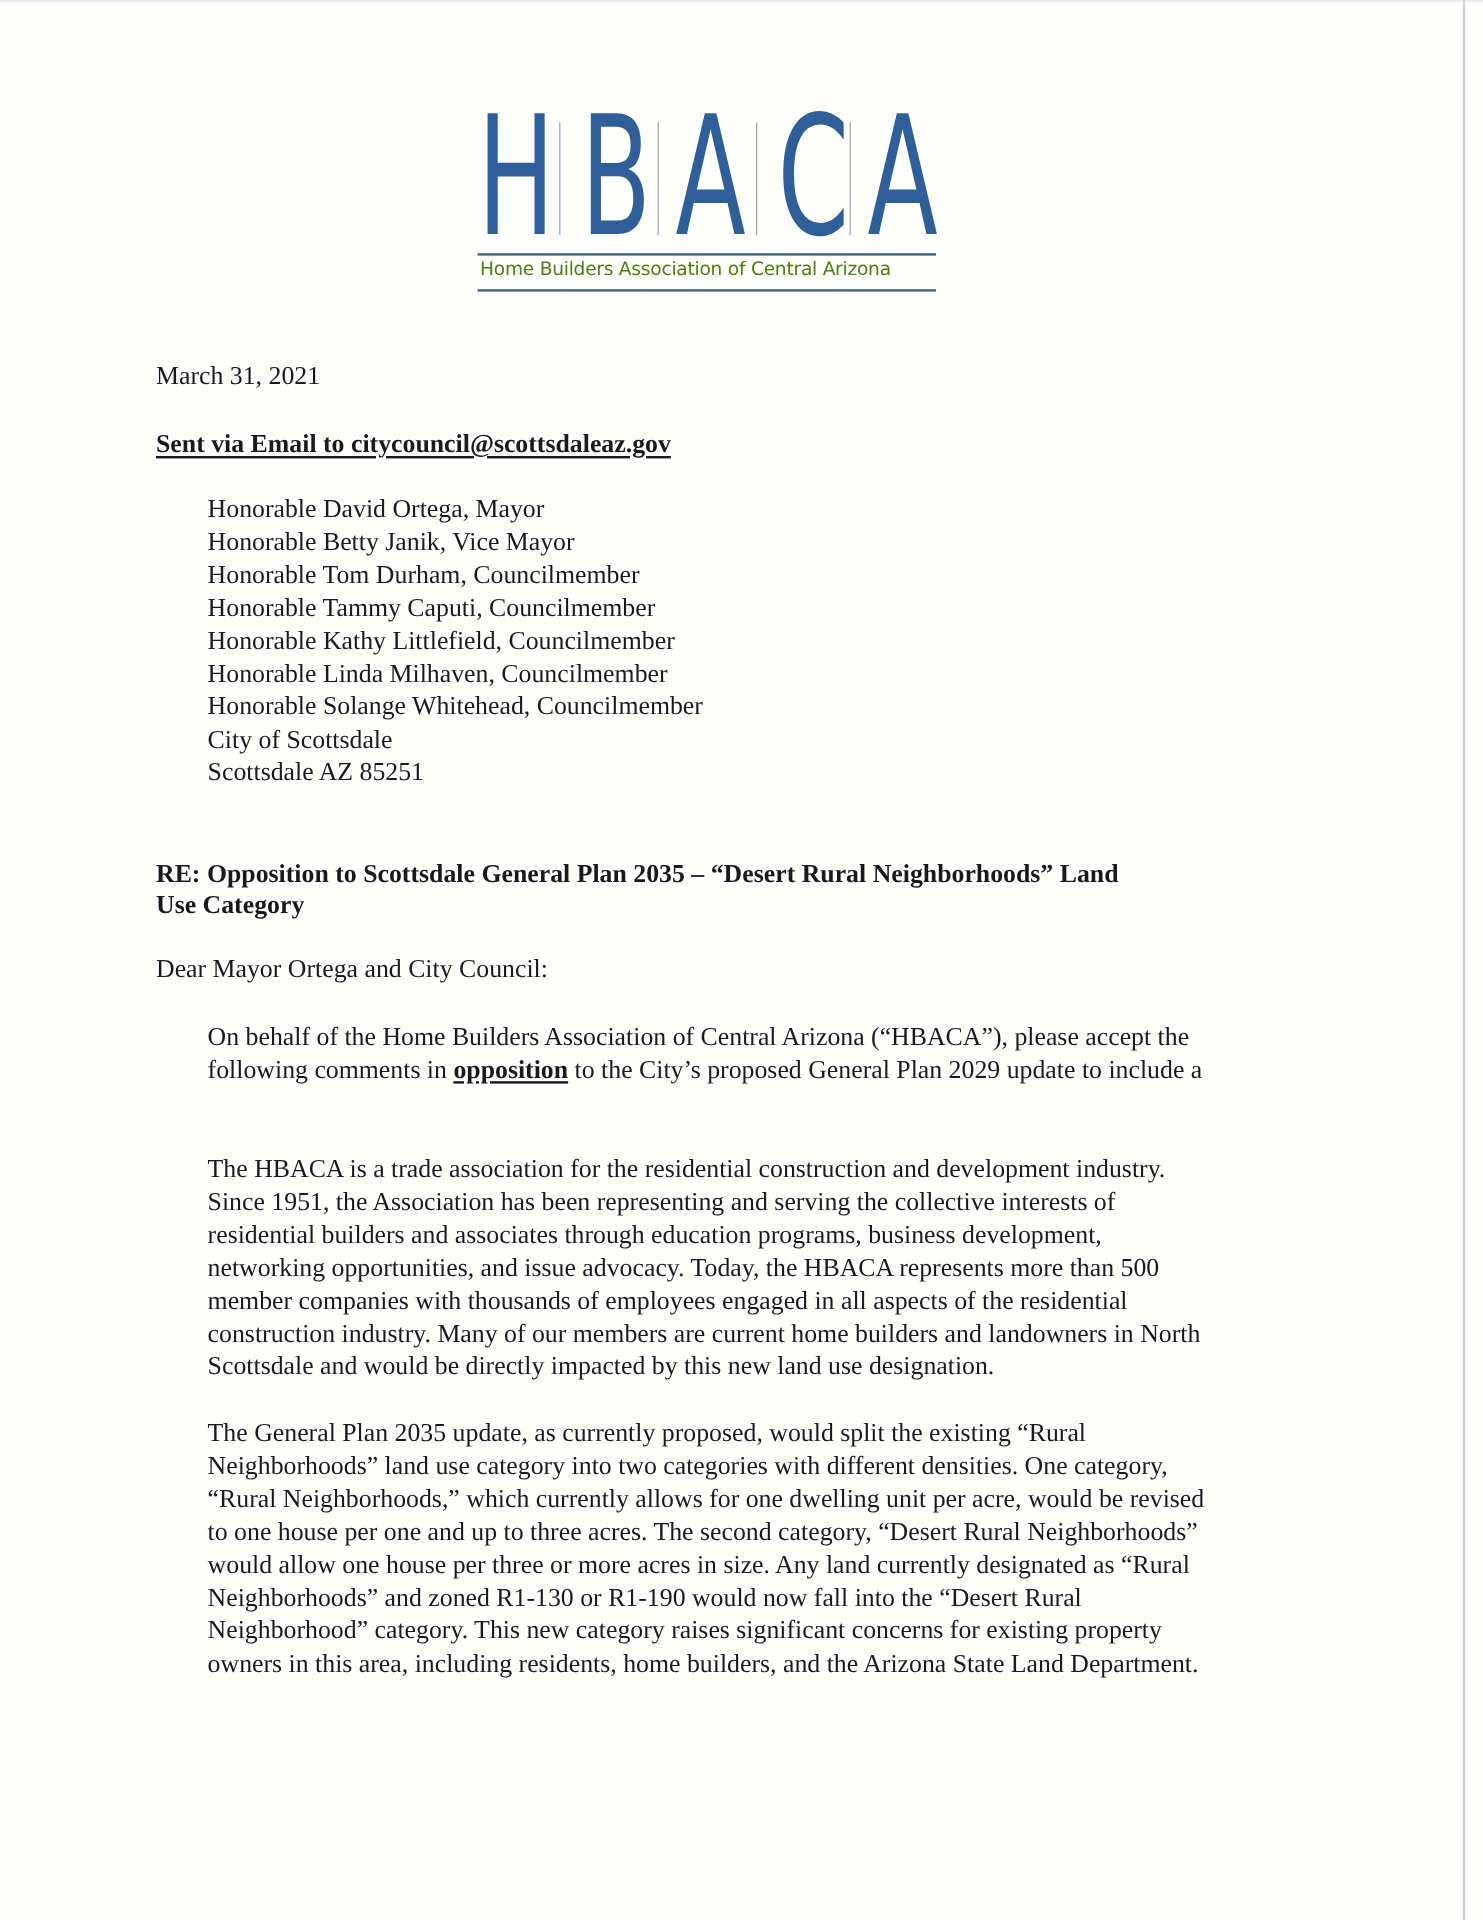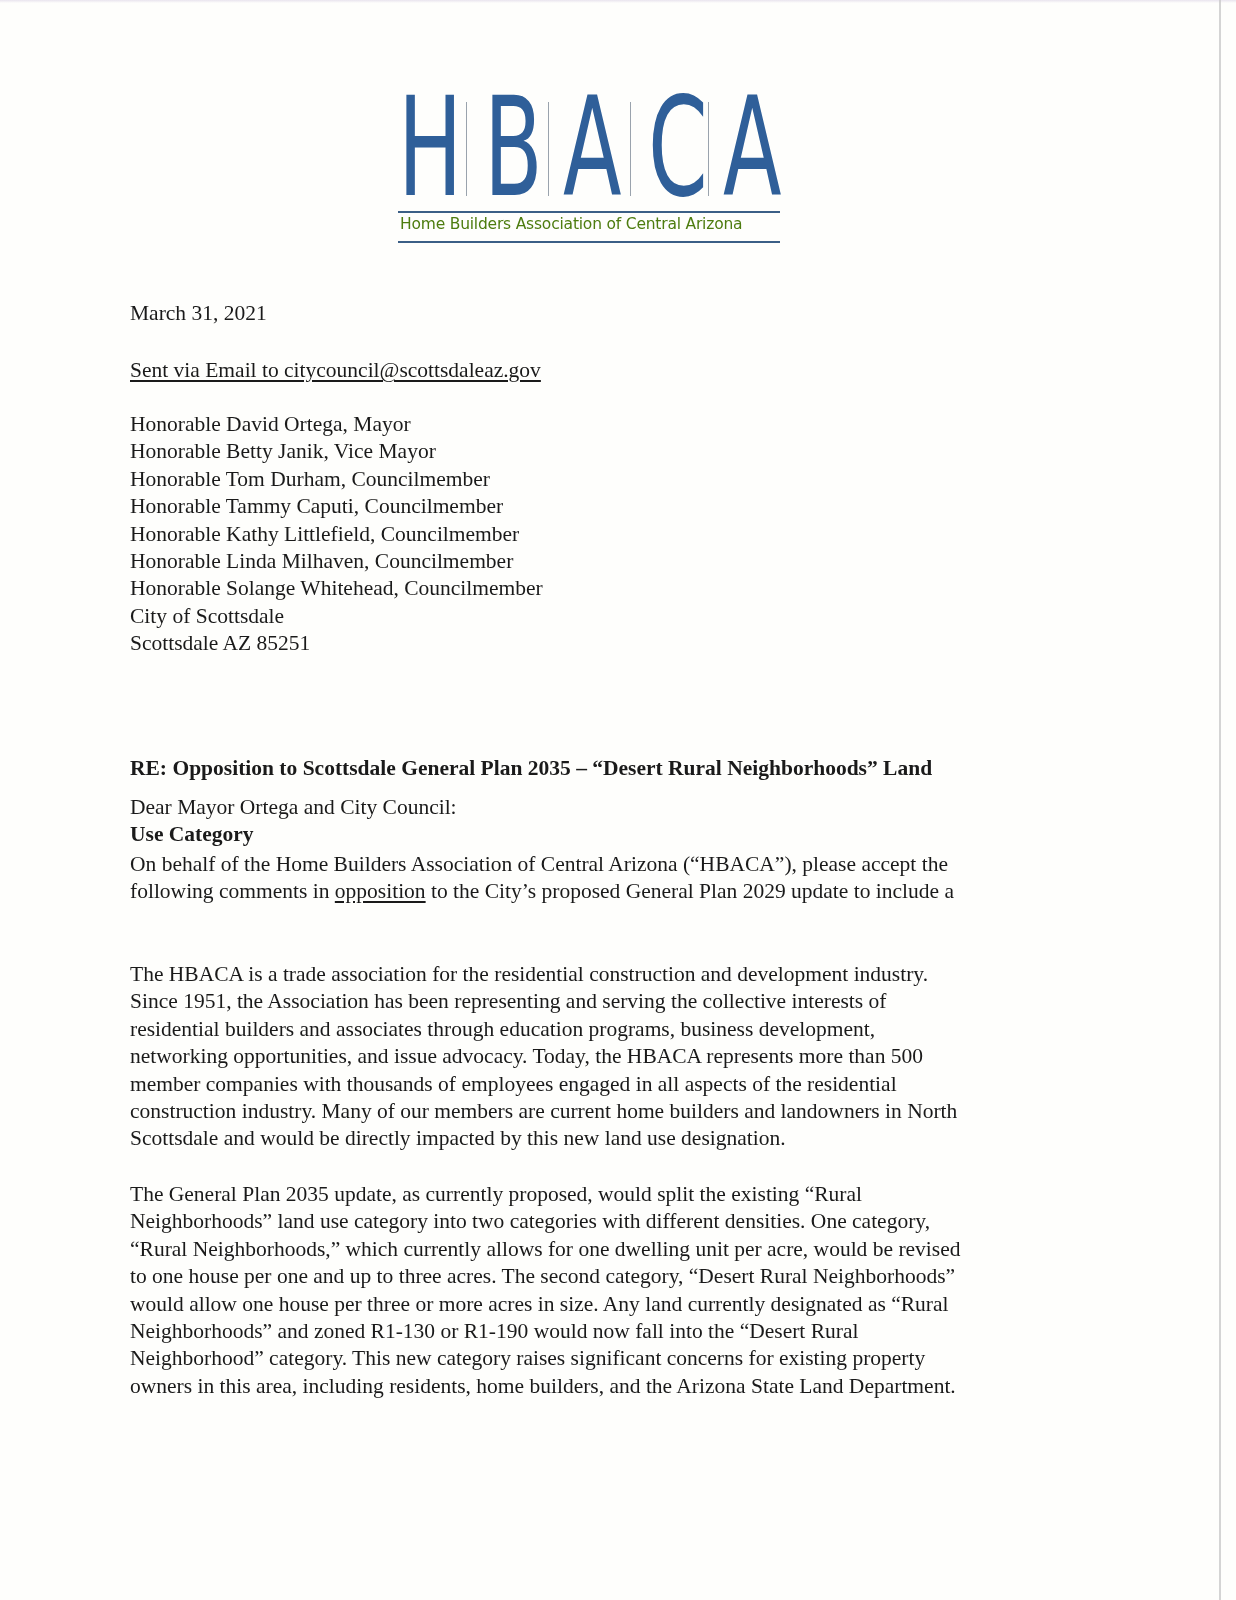--- a/index.html
+++ b/index.html
@@ -15,26 +15,26 @@
   
   .logo { position: absolute; left: 398px; top: 94px; width: 382px; }
   .logo-letters { position: relative; height: 108px; }
   .ll { position: absolute; top: 0; font-family: "DejaVu Sans", sans-serif; color: #2f5f99;
         font-size: 138px; line-height: 108px; transform: scaleX(0.62); transform-origin: left top; font-weight: normal; }
   .lsep { position: absolute; top: 8px; width: 1px; height: 94px; background: #9aa3ad; }
   .logo-rule { position: absolute; left: 0; width: 382px; height: 2px; background: #3b5f86; }
   .logo-sub { position: absolute; left: 2px; top: 121px; font-family: "DejaVu Sans", sans-serif; font-size: 15.5px; color: #4d7c0f; letter-spacing: -0.2px; white-space: nowrap; }
 
   .txt { position: absolute; left: 130px; font-size: 21.5px; line-height: 27.5px; white-space: nowrap; }
-  .bold { font-weight: normal; text-align: center; }
+  .bold { font-weight: bold; text-align: center; }
   .u { text-decoration: underline; text-underline-offset: 3px; text-decoration-thickness: 2px; }
   .para { position: absolute; left: 130px; width: 920px; font-size: 21.5px; line-height: 27.4px; }
-  .para .line { display: block; white-space: nowrap; }
+  .para .line { display: block; white-space: nowrap; margin-left: 43px; }
   .re { position: absolute; left: 130px; font-size: 21.5px; line-height: 26px; font-weight: bold; }
-  .re .line { display: block; white-space: nowrap; margin-top: 40px; }
+  .re .line { display: block; white-space: nowrap; }
 </style>
 </head>
 <body>
 
 <div class="top-edge"></div>
 <div class="right-rule"></div>
 
 <div class="logo">
   <div class="logo-letters">
     <span class="ll" style="left:0px">H</span>

